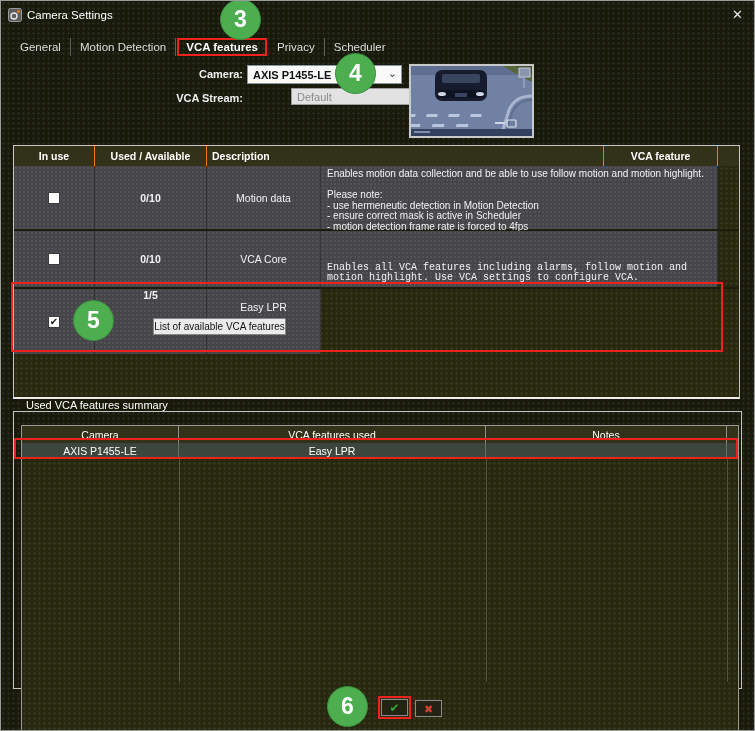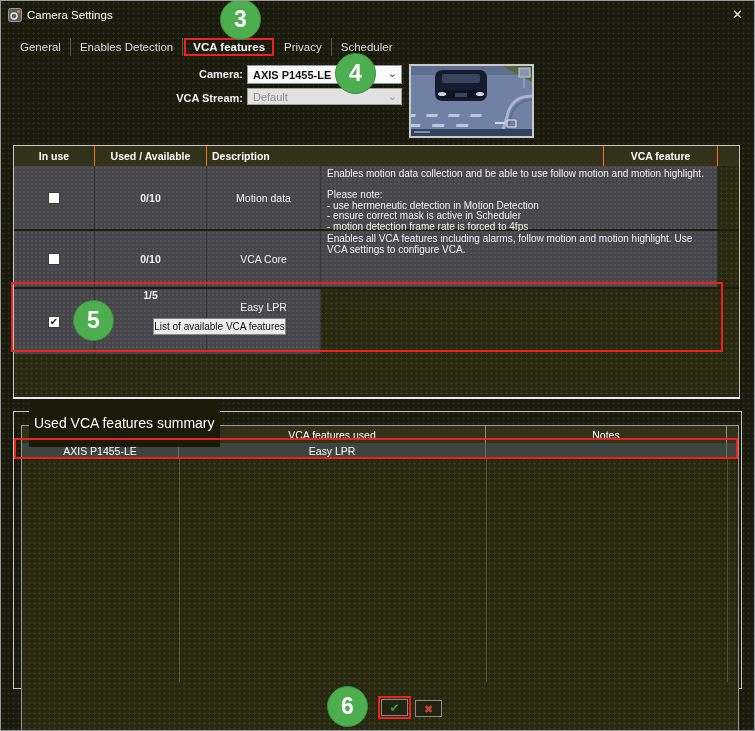--- a/index.html
+++ b/index.html
@@ -57,21 +57,21 @@
     color:#111;font-size:10px;display:flex;align-items:center;justify-content:center;z-index:35;}
   
   .badge{position:absolute;width:41px;height:41px;border-radius:50%;background:#4cae4f;border:1px solid #3d8f40;
     color:#fff;font-size:23px;font-weight:bold;display:flex;align-items:center;justify-content:center;z-index:40;box-sizing:border-box;}
   .red-overlay{position:absolute;border:2px solid #ee221c;z-index:30;pointer-events:none;box-sizing:border-box;}
   #ov-row3{left:10px;top:281px;width:712px;height:70px;}
   #ov-summary{left:13px;top:437px;width:724px;height:21px;}
   #ov-ok{left:377px;top:695px;width:33px;height:23px;}
   
   .summary-box{position:absolute;left:12px;top:410px;width:729px;height:278px;border:1px solid #c4c4c4;box-sizing:border-box;}
-  .summary-legend{position:absolute;left:28px;top:398px;background:#1a1a0b;padding:16px 5px;color:#fff;font-size:14px;z-index:5;}
+  .summary-legend{position:absolute;left:20px;top:398px;background:#1a1a0b;padding:0 5px;color:#fff;font-size:11px;z-index:5;}
   .summary-table{position:absolute;left:20px;top:424px;width:718px;height:326px;box-sizing:border-box;
     background-color:#28280f;background-image:radial-gradient(rgba(110,130,120,0.18) 1px, transparent 1.2px);
     background-size:5px 5px;border:1px solid #9a9a9a;border-bottom:2px solid #e8e8e8;}
   .s-header{display:flex;height:17px;background:#32321a;}
   .s-header .c{box-sizing:border-box;border-right:1px solid #8f8f8f;color:#fff;font-size:10.5px;
     display:flex;align-items:center;justify-content:center;}
   .s-row{display:flex;height:15px;background:#3c463c;}
   .s-row .c{box-sizing:border-box;border-right:1px solid rgba(205,215,205,0.3);color:#fff;font-size:10.5px;
     display:flex;align-items:center;justify-content:center;}
   .sw1{width:157px;} .sw2{width:307px;} .sw3{width:241px;} .sw4{flex:1;border-right:none !important;}
@@ -92,34 +92,34 @@
       <rect x="0.5" y="0.5" width="13" height="13" rx="2" fill="#5c5c5c" stroke="#9a9a9a"></rect>
       <circle cx="6" cy="8" r="3" fill="none" stroke="#e8e8e8" stroke-width="1.4"></circle>
       <circle cx="10.5" cy="3.5" r="1.6" fill="#e07820"></circle>
     </svg>
   </span>
   <span class="title-text">Camera Settings</span>
   <span class="close-x">✕</span>
 
   <div class="tabbar">
     <span class="tab">General</span>
-    <span class="tab">Enables Detection</span>
+    <span class="tab">Motion Detection</span>
     <span class="tab selected">VCA features</span>
     <span class="tab">Privacy</span>
     <span class="tab last">Scheduler</span>
   </div>
 
   <span class="form-label" style="left:132px;top:67px;">Camera:</span>
   <div class="combo" style="top:64px;height:19px;">
     <span style="font-weight:bold;">AXIS P1455-LE</span>
     <span class="chev">⌄</span>
   </div>
 
   <span class="form-label" style="left:132px;top:91px;">VCA Stream:</span>
-  <div class="combo disabled" style="top:87px;height:17px;">
+  <div class="combo disabled" style="top:87px;height:17px;margin-left:44px;">
     <span>Default</span>
     <span class="chev">⌄</span>
   </div>
 
   <div class="thumb">
     <svg width="121" height="70" viewBox="0 0 121 70">
       <rect x="0" y="0" width="121" height="70" fill="#7181a4"></rect>
       <rect x="0" y="0" width="121" height="9" fill="#5f6f92"></rect>
       <polygon points="92,0 121,0 121,16 100,5" fill="#56673e"></polygon>
       <polygon points="104,0 121,0 121,8" fill="#41512f"></polygon>
@@ -178,21 +178,21 @@
     </div>
 
     <div class="t-row row2" style="height:56px;">
       <div class="c cw1">
           <span class="checkbox">
             <span></span>
           </span>
         </div>
       <div class="c cw2 used">0/10</div>
       <div class="c cw3">VCA Core</div>
-      <div class="c cw4 desc" style="justify-content:flex-start;">
+      <div class="c cw4 desc" style="justify-content:flex-end;font-family:Liberation Mono, monospace;">
         <div class="desc-line">Enables all VCA features including alarms, follow motion and motion highlight. Use VCA settings to configure VCA.</div>
       </div>
       <div class="c cw5 spare"></div>
     </div>
 
     <div class="t-row row3" style="height:65px;">
       <div class="c cw1">
           <span class="checkbox">
             <span>✔</span>
           </span>

